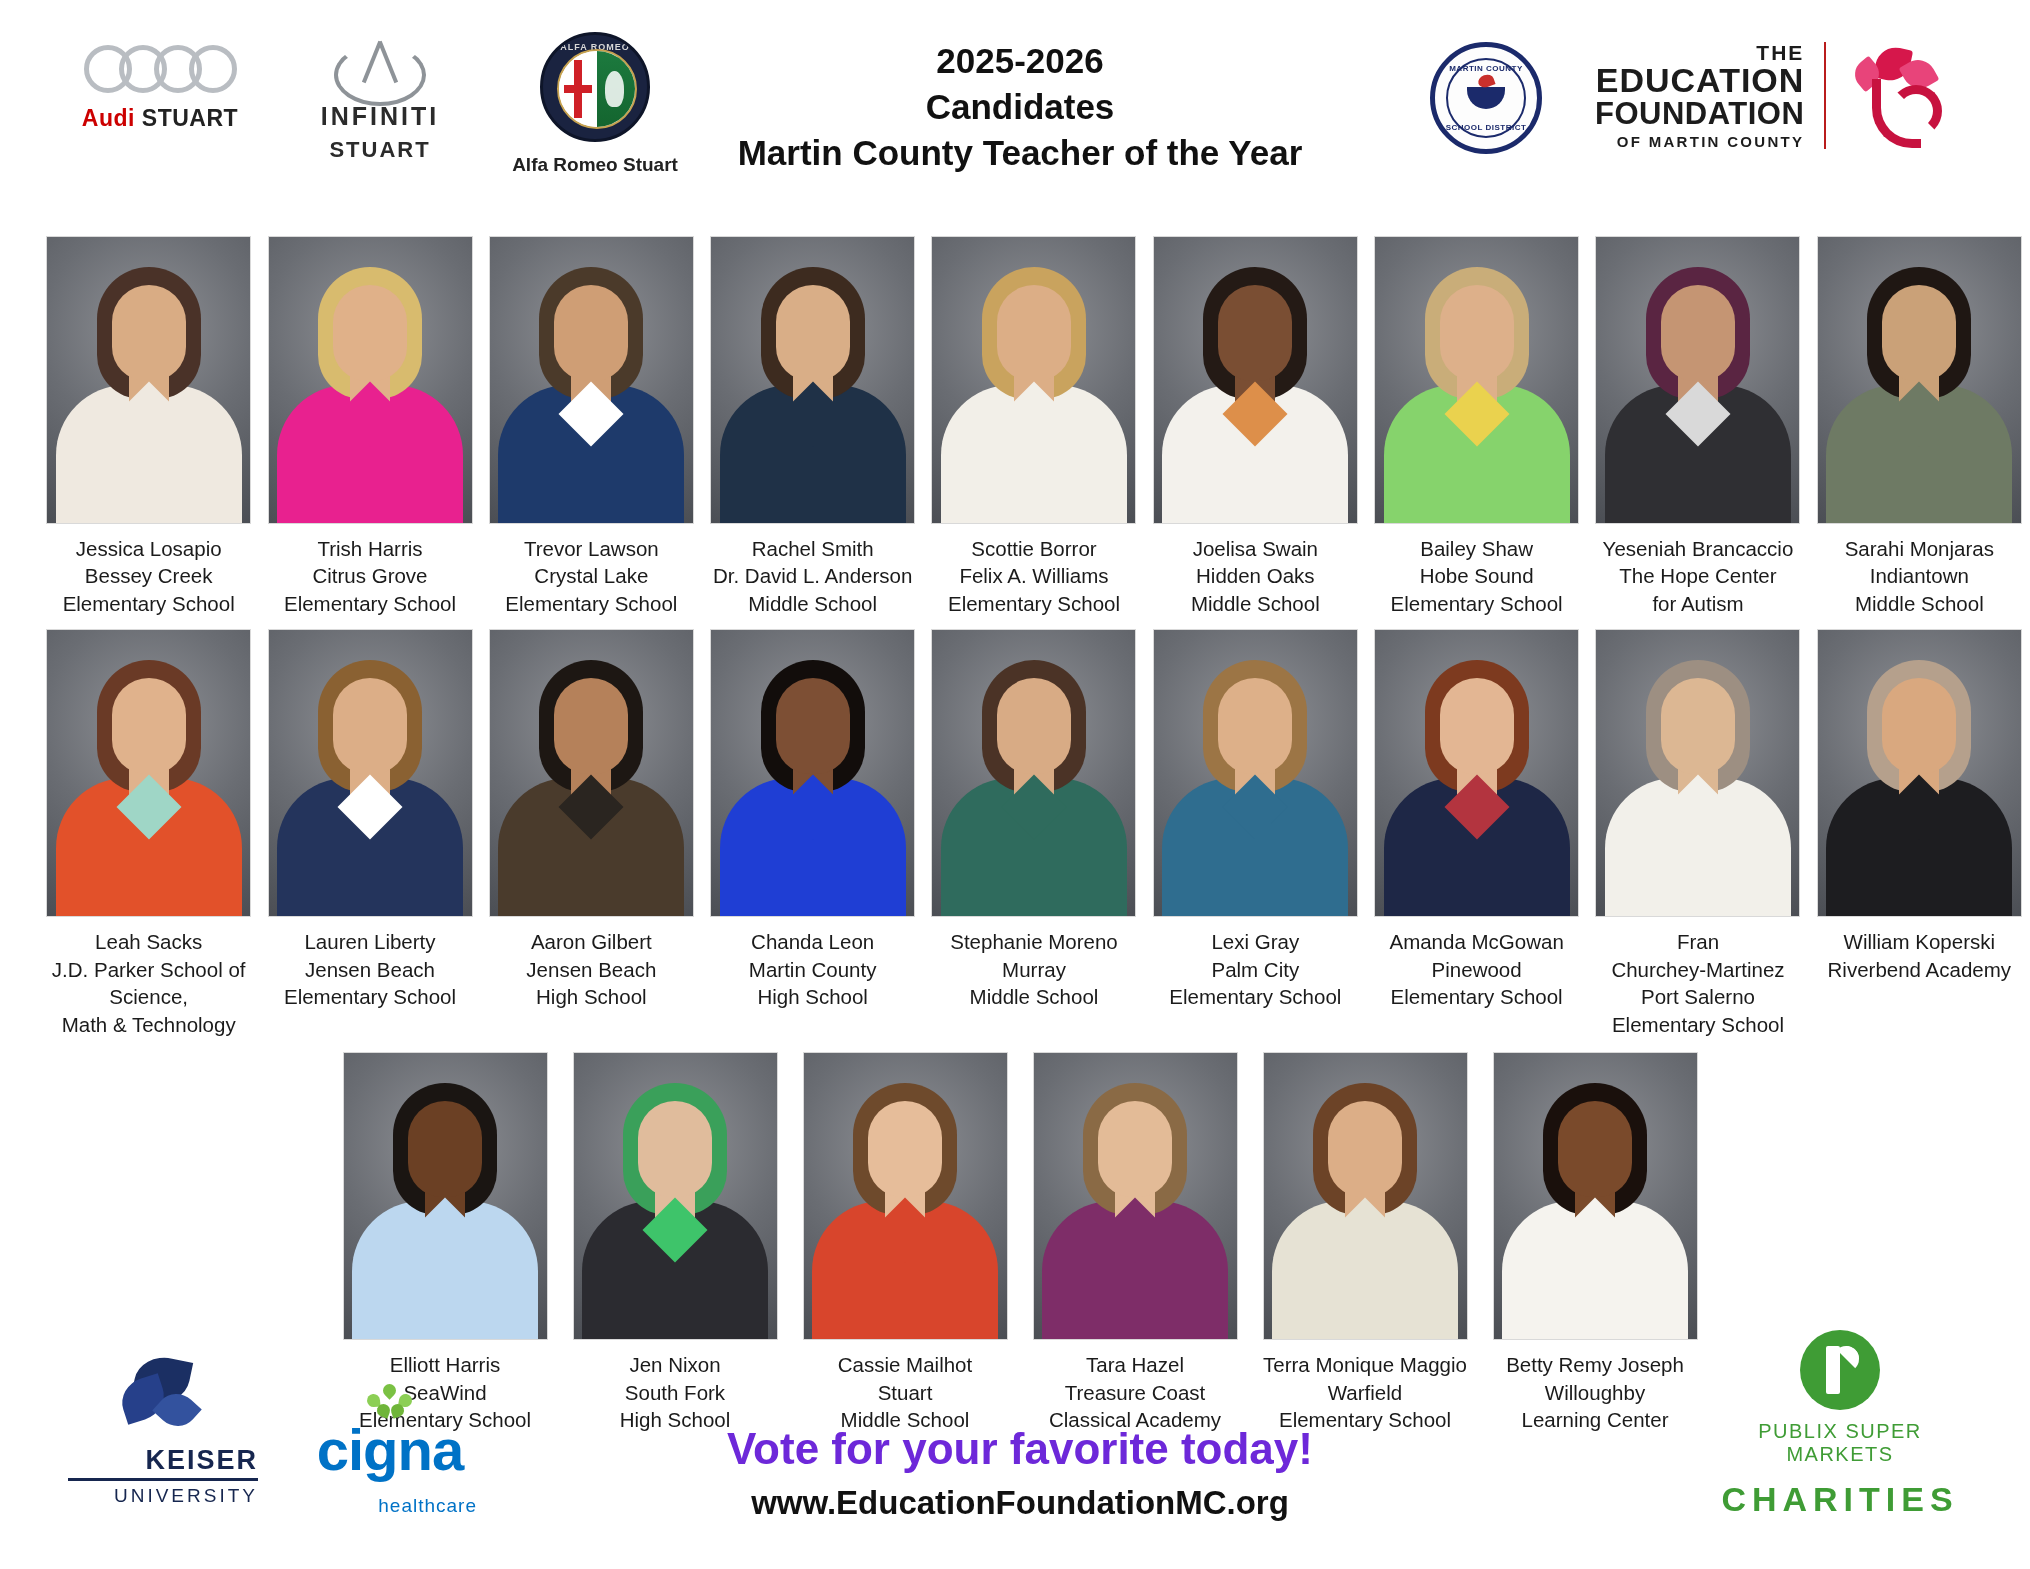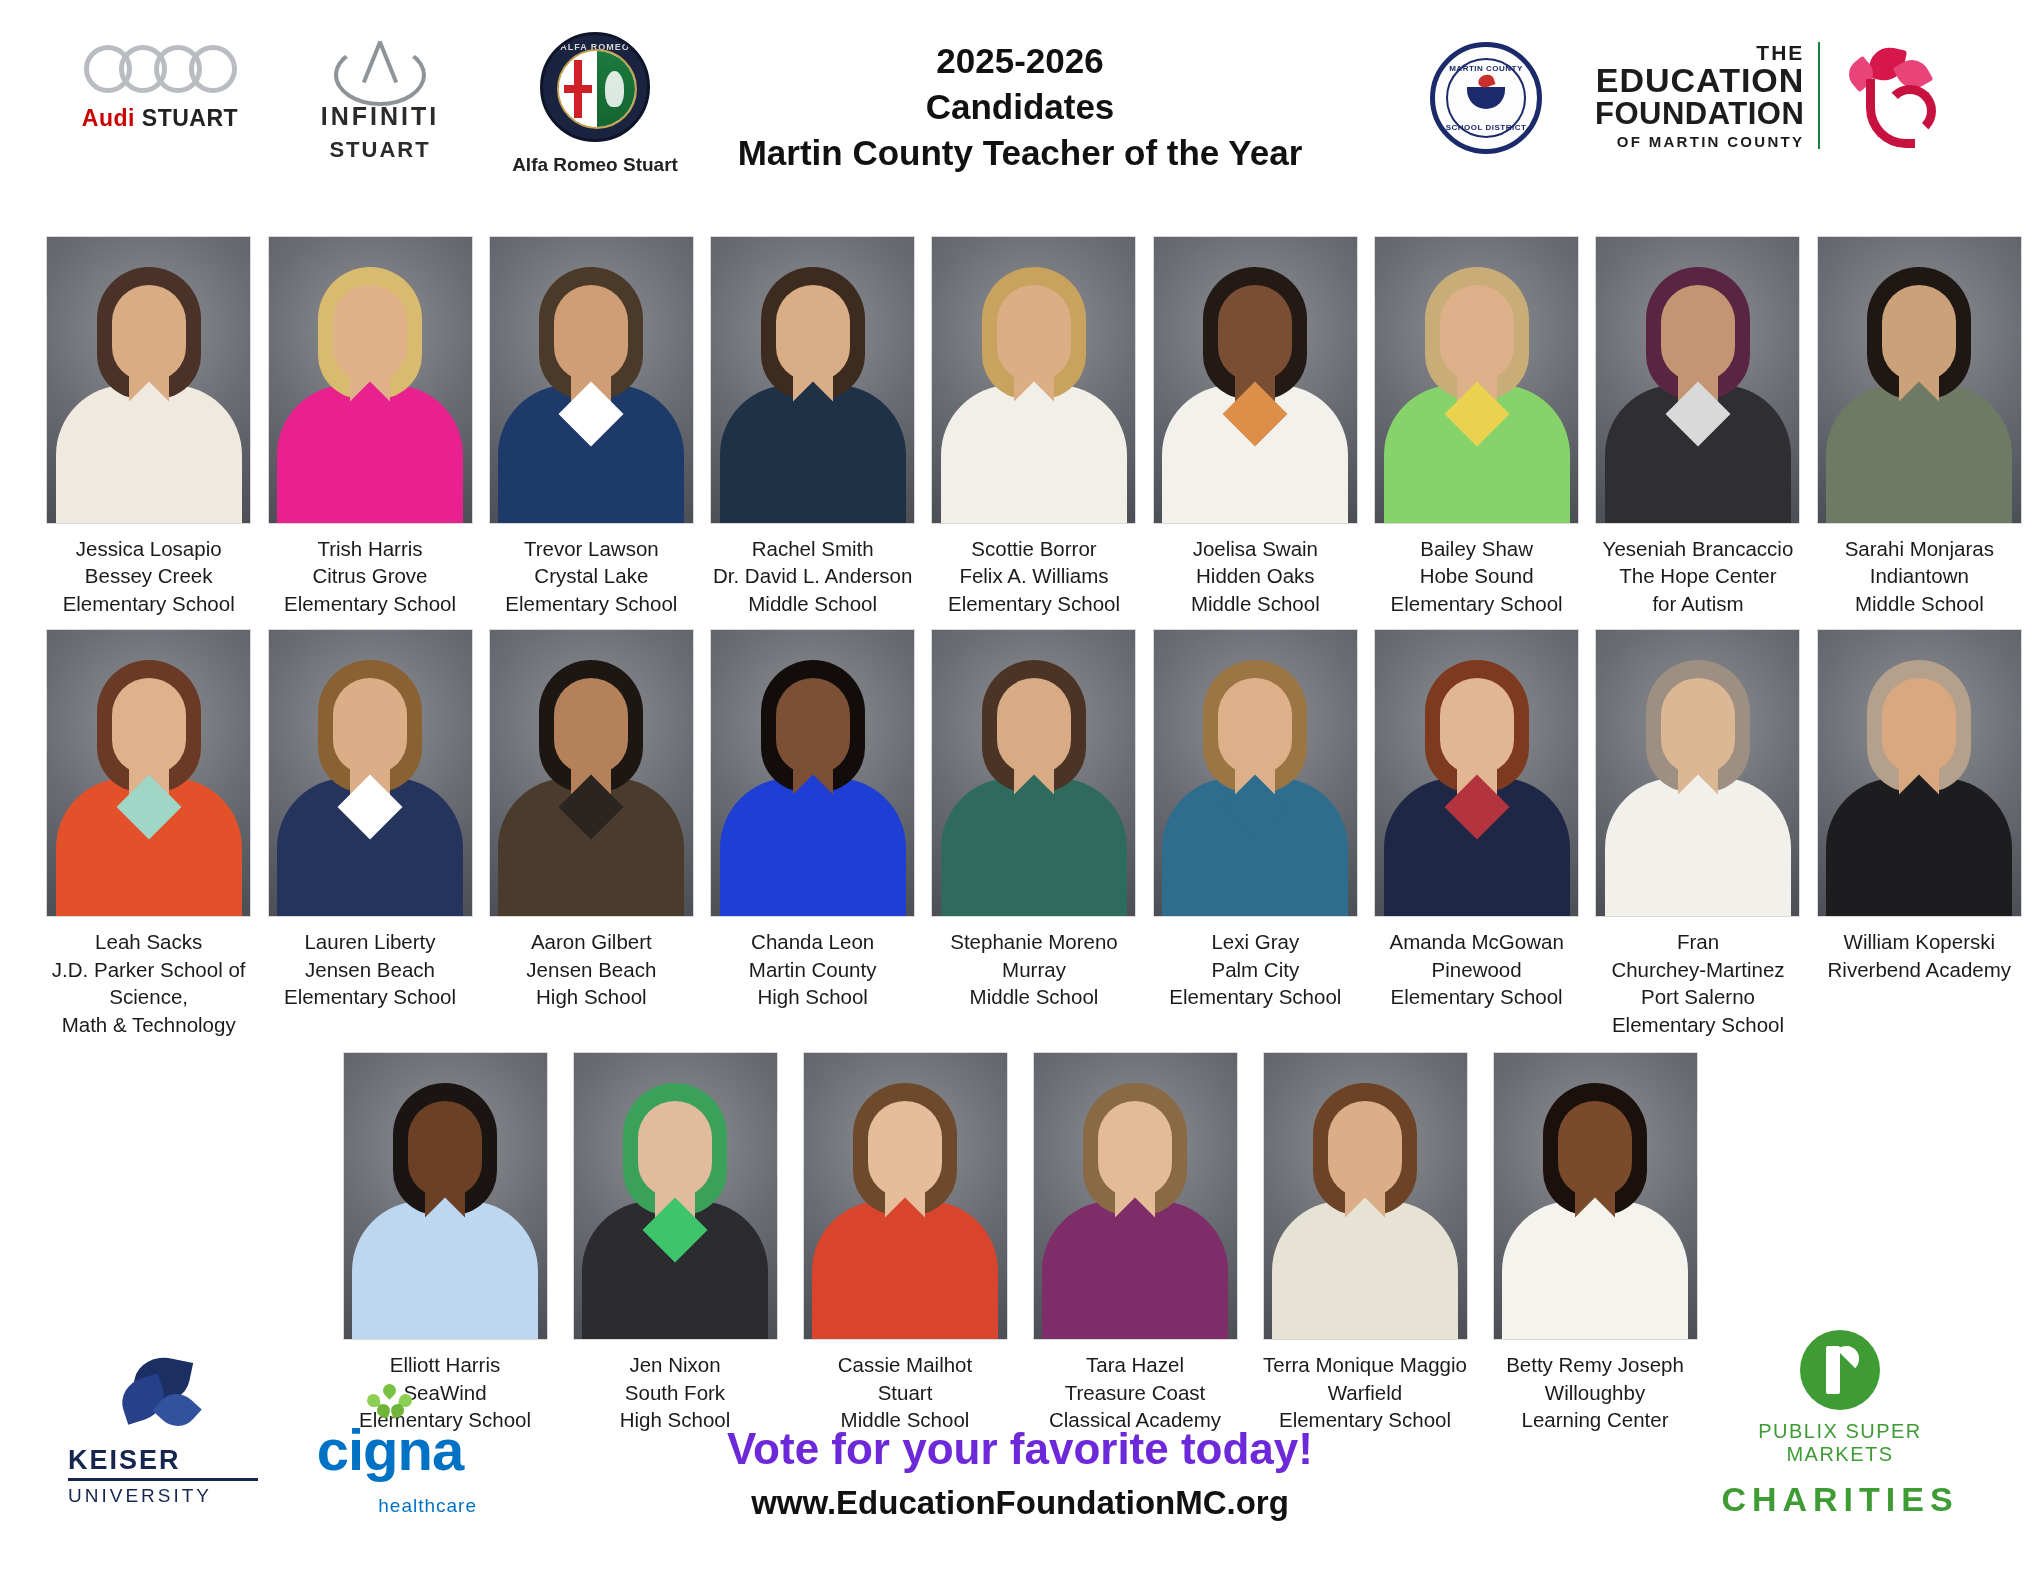--- a/index.html
+++ b/index.html
@@ -252,22 +252,22 @@
   .logo-edfound {
     position: absolute;
     left: 1595px;
     top: 42px;
     display: flex;
     align-items: center;
   }
   .edf-text {
     text-align: right;
     line-height: 1.02;
-    padding-right: 14px;
-    border-right: 2px solid #15803d;
+    padding-right: 20px;
+    border-right: 2px solid #b91c1c;
   }
   .edf-the { font-size: 21px; font-weight: bold; color: #1c1c1c; letter-spacing: 2px; }
   .edf-edu { font-size: 34px; font-weight: bold; color: #1c1c1c; letter-spacing: 1px; }
   .edf-found { font-size: 31px; font-weight: bold; color: #1c1c1c; letter-spacing: .5px; }
   .edf-of { font-size: 15px; font-weight: bold; color: #1c1c1c; letter-spacing: 2.3px; margin-top: 4px;}
   .edf-flower {
     margin-left: 20px;
     width: 96px; height: 100px;
     position: relative;
   }
@@ -394,21 +394,21 @@
     left: 0;
     bottom: 0;
     width: 2030px;
     height: 230px;
   }
   .logo-keiser {
     position: absolute;
     left: 68px;
     bottom: 62px;
     width: 190px;
-    text-align: left;
+    text-align: right;
   }
   .keiser-bird {
     width: 92px; height: 82px;
     margin: 0 auto 6px;
     position: relative;
   }
   .keiser-bird .wing {
     position: absolute;
     background: #1b2f63;
     border-radius: 60% 0 60% 0;

